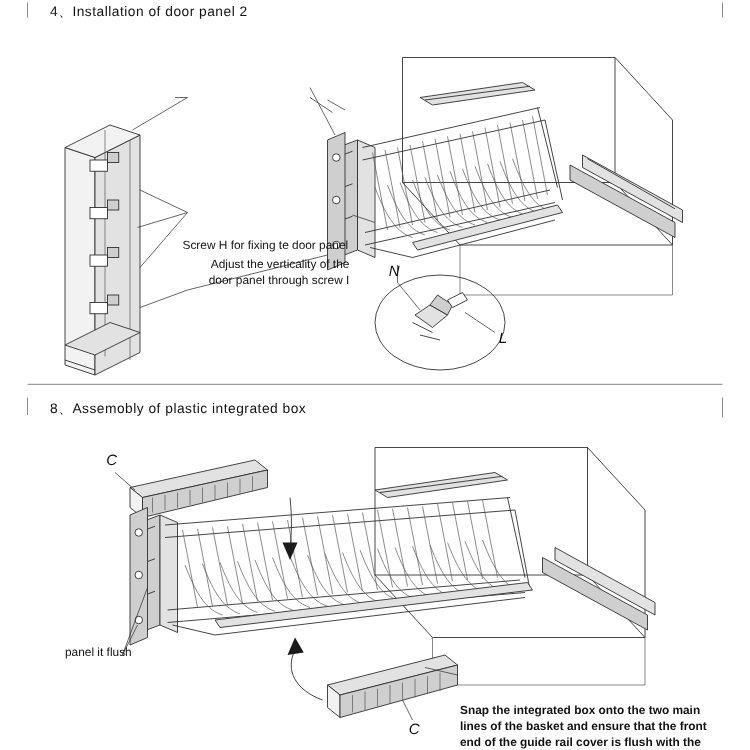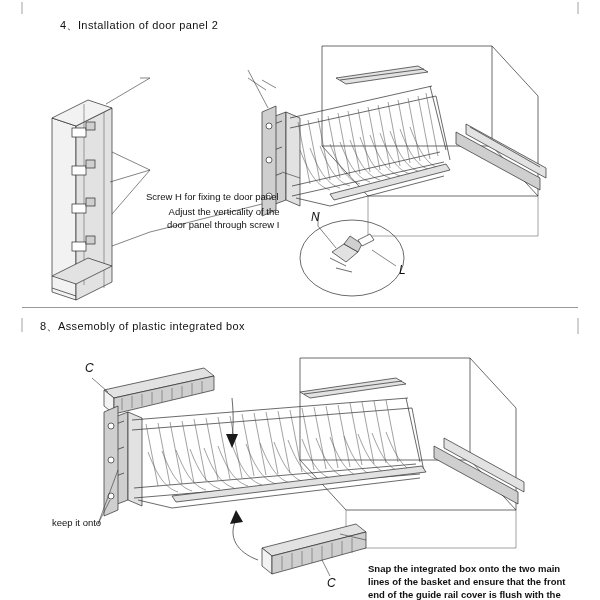--- a/index.html
+++ b/index.html
@@ -16,21 +16,21 @@
     color: #1a1a1a;
     overflow: hidden;
   }
   .section-title {
     position: absolute;
     font-size: 11px;
     letter-spacing: 0.4px;
     color: #111;
     white-space: nowrap;
   }
-  #title-4 { left: 40px; top: 18px; margin-left: 20px; }
+  #title-4 { left: 40px; top: 2px; }
   #title-5 { left: 40px; top: 319px; }
 
   .divider {
     position: absolute;
     left: 22px;
     width: 556px;
     height: 0;
     border-top: 1px solid #9a9a9a;
   }
   #divider-1 { top: 307px; }
@@ -338,21 +338,21 @@
       <path d="M366 540 L340 534"></path>
     </g>
   </svg>
 
 
   <div class="callout" style="left:146px; top:162px;margin-top:28px;">Screw H for fixing te door panel</div>
 
   <div class="callout" style="left:167px; top:205px;text-align:right;">Adjust the verticality of the
 door panel through screw I</div>
 
-  <div class="callout" style="left:52px; top:516px;">keep it onto</div>
+  <div class="callout" style="left:52px; top:516px;">panel it flush</div>
 
   <div class="callout" style="left:368px; top:562px;font-weight:bold;">Snap the integrated box onto the two main
 lines of the basket and ensure that the front
 end of the guide rail cover is flush with the
 door panel connector</div>
 
   <div class="label-letter" style="left:311px; top:210px;">N</div>
 
   <div class="label-letter" style="left:399px; top:263px;">L</div>
 

